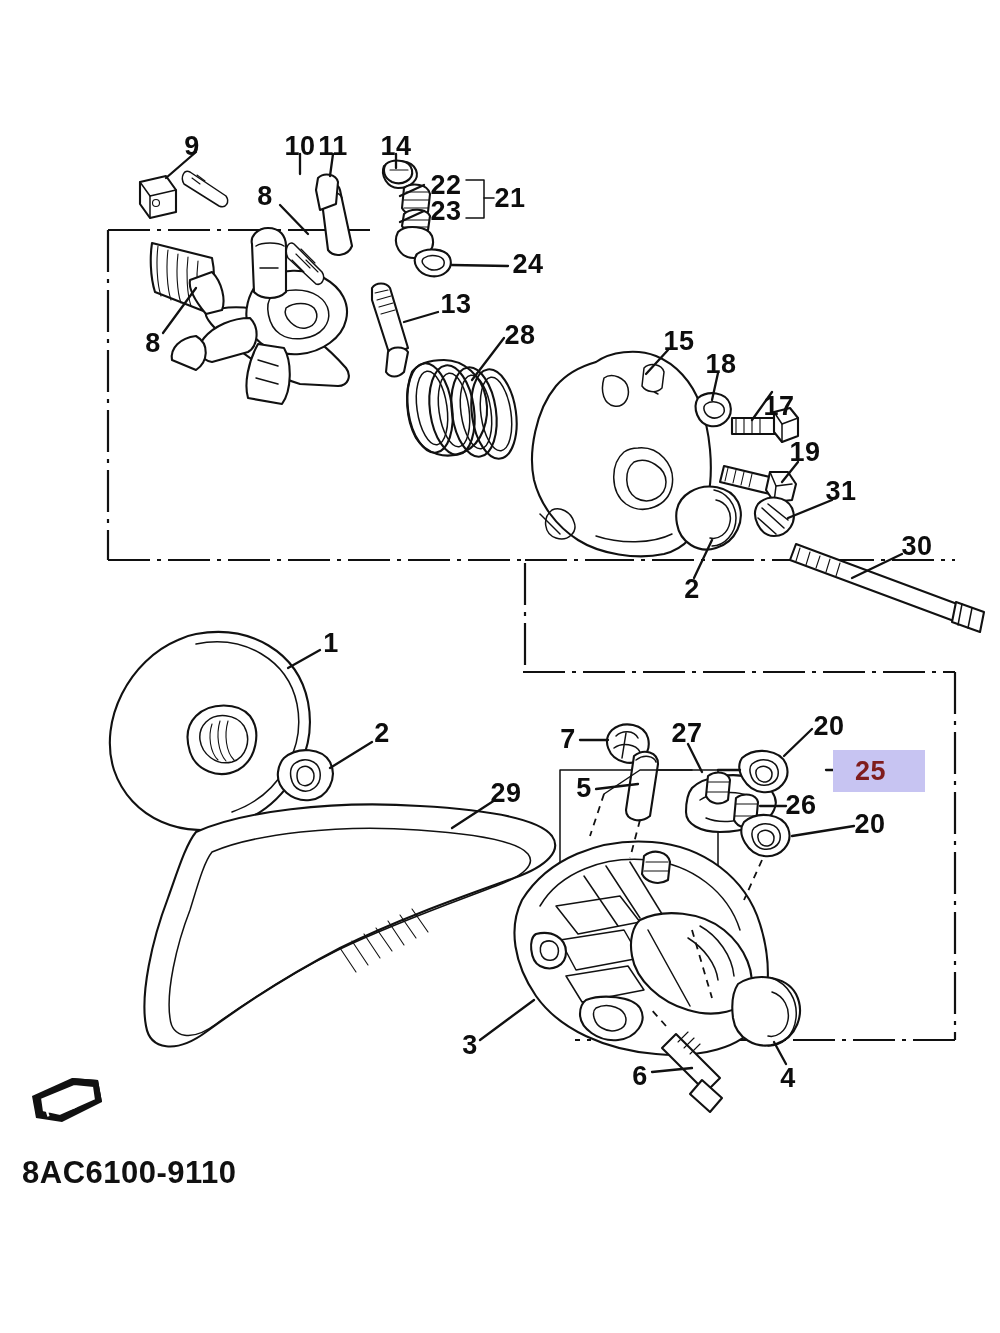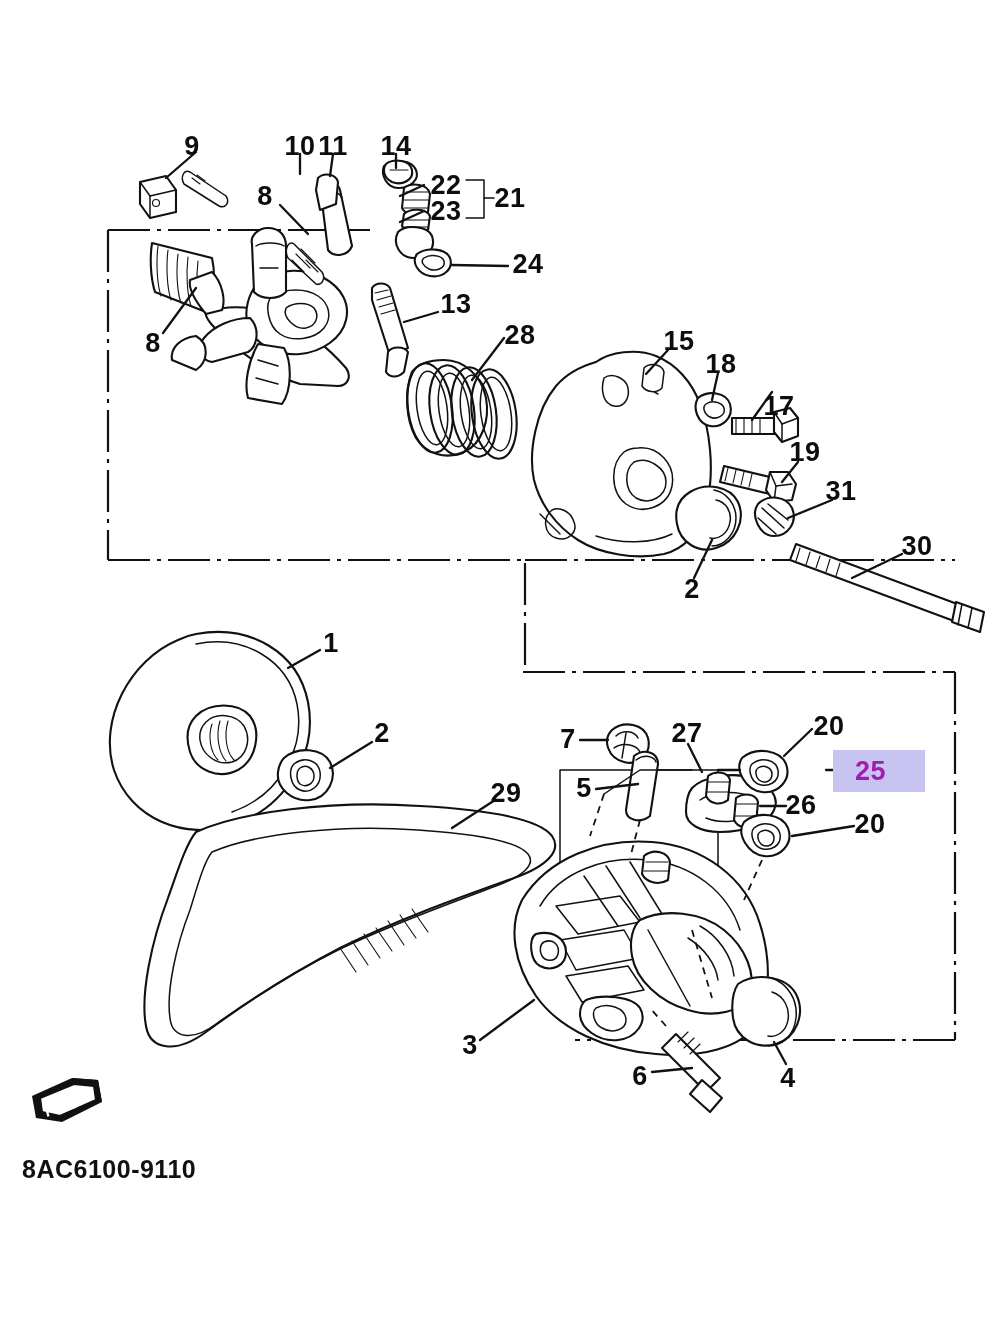--- a/index.html
+++ b/index.html
@@ -59,21 +59,21 @@
     color: #1a1a6e;
     letter-spacing: 0.5px;
   }
   
   #part-number {
     position: absolute;
     left: 22px;
     top: 1155px;
     font-family: "Liberation Sans", sans-serif;
     font-weight: bold;
-    font-size: 25px;
+    font-size: 31px;
     color: #111;
     letter-spacing: 0.5px;
     white-space: nowrap;
   }
   
   #fwd-text {
     position: absolute;
     left: 44px;
     top: 1098px;
     font-family: "Liberation Sans", sans-serif;
@@ -512,21 +512,21 @@
     </g>
 
     </g>
   </svg>
 
   <div id="fwd-text">FWD</div>
 
   <div id="part-number">8AC6100-9110</div>
 
   <div class="callout-highlight" id="hl-25" style="left: 833px; top: 750px; width: 92px; height: 42px; background: rgb(199, 196, 242);">
-    <span class="hl-text" style="color: #a21caf;">25</span>
+    <span class="hl-text" style="color: #7f1d1d;">25</span>
   </div>
 
   <div id="callout-layer">
       <div class="callout" style="left: 265px; top: 196px;">8</div>
       <div class="callout" style="left: 446px; top: 185px; text-align: right;">22</div>
       <div class="callout" style="left: 446px; top: 211px;">23</div>
       <div class="callout" style="left: 510px; top: 198px;">21</div>
       <div class="callout" style="left: 528px; top: 264px;">24</div>
       <div class="callout" style="left: 153px; top: 343px;">8</div>
       <div class="callout" style="left: 456px; top: 304px;">13</div>

